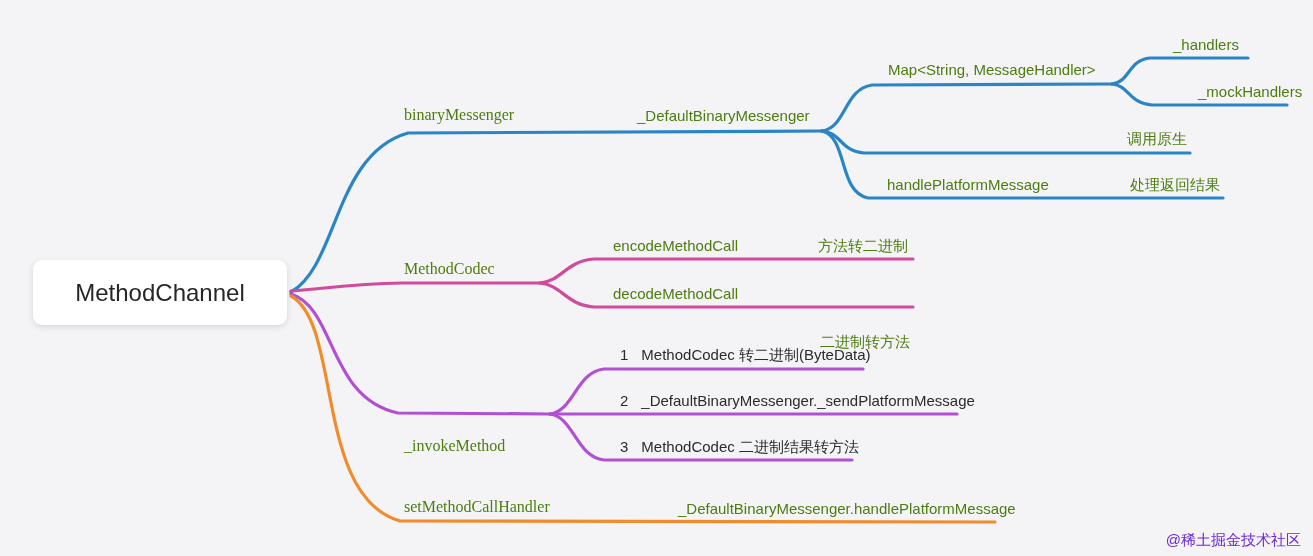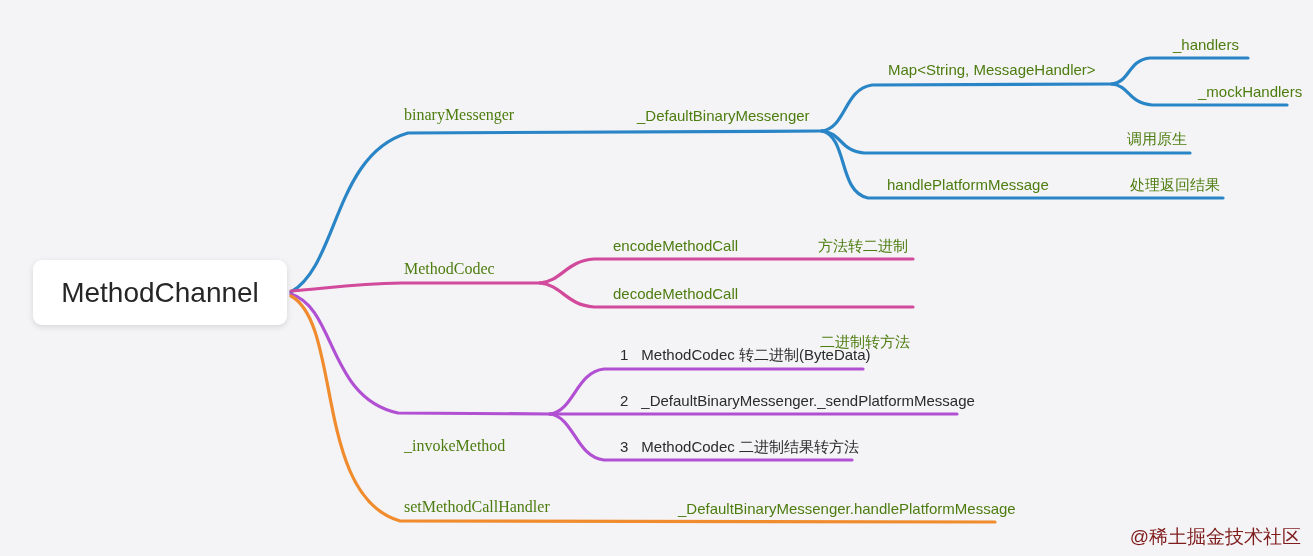--- a/index.html
+++ b/index.html
@@ -40,37 +40,37 @@
     left: 33px; top: 260px;
     width: 254px; height: 65px;
     background: #ffffff;
     border-radius: 9px;
     box-shadow: 0 2px 6px rgba(0,0,0,0.12);
     display: flex;
     align-items: center;
     justify-content: center;
   }
   .root-node .root-label {
-    font-size: 28px;
+    font-size: 24px;
     color: #262626;
   }
   .step-row {
     position: absolute;
     display: flex;
     gap: 13px;
     font-size: 15px;
     line-height: 20px;
     white-space: nowrap;
   }
   .watermark {
     position: absolute;
     right: 12px;
     bottom: 6px;
-    font-size: 19px;
-    color: #7f1d1d;
+    font-size: 15px;
+    color: #6d28d9;
   }
 </style>
 </head>
 <body>
 
 <div id="canvas">
 
   <svg id="edges" viewBox="0 0 1313 556">
 
     <path d="M291,292 C338,266 334,154 408,133 L822,131" style="stroke: rgb(42, 133, 198);"></path>

